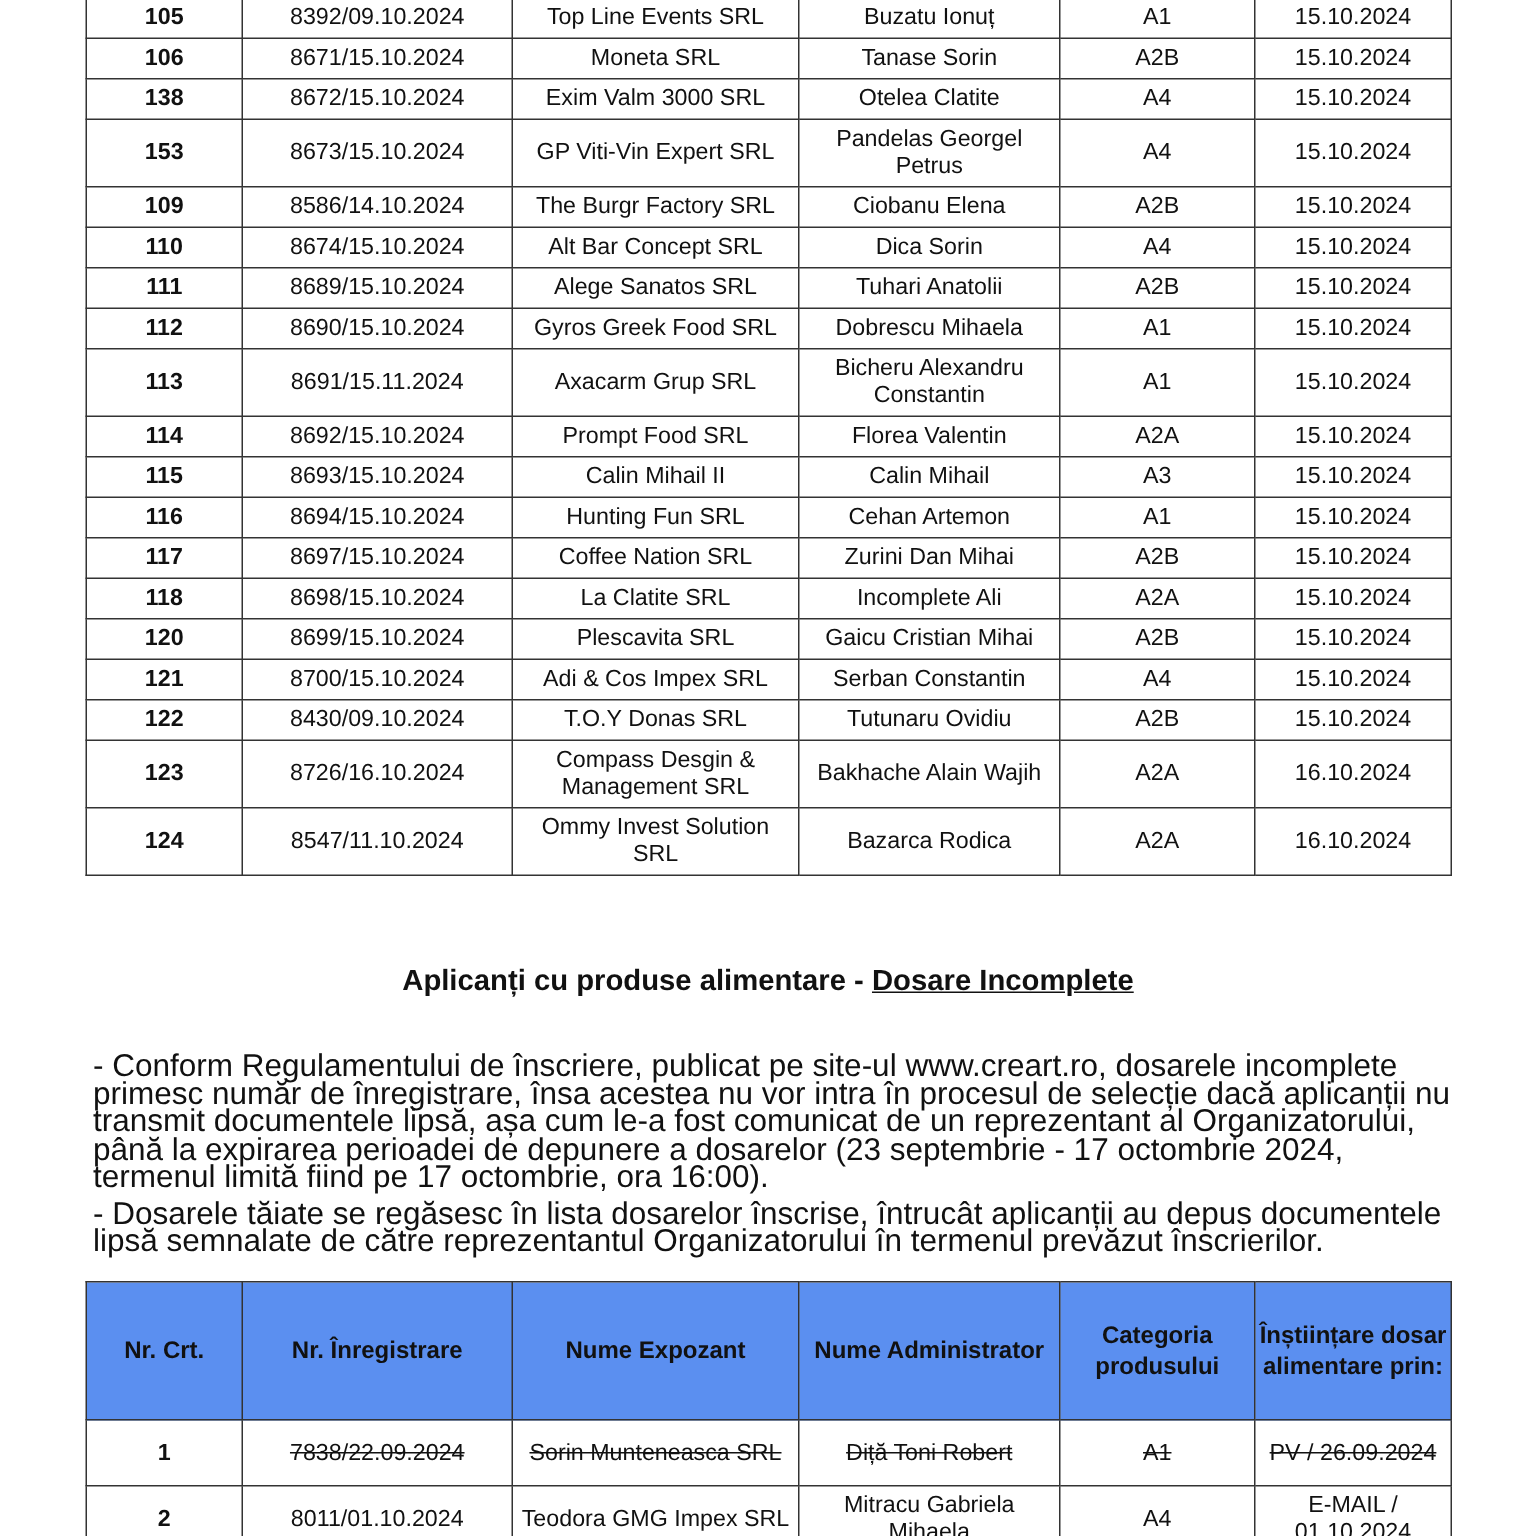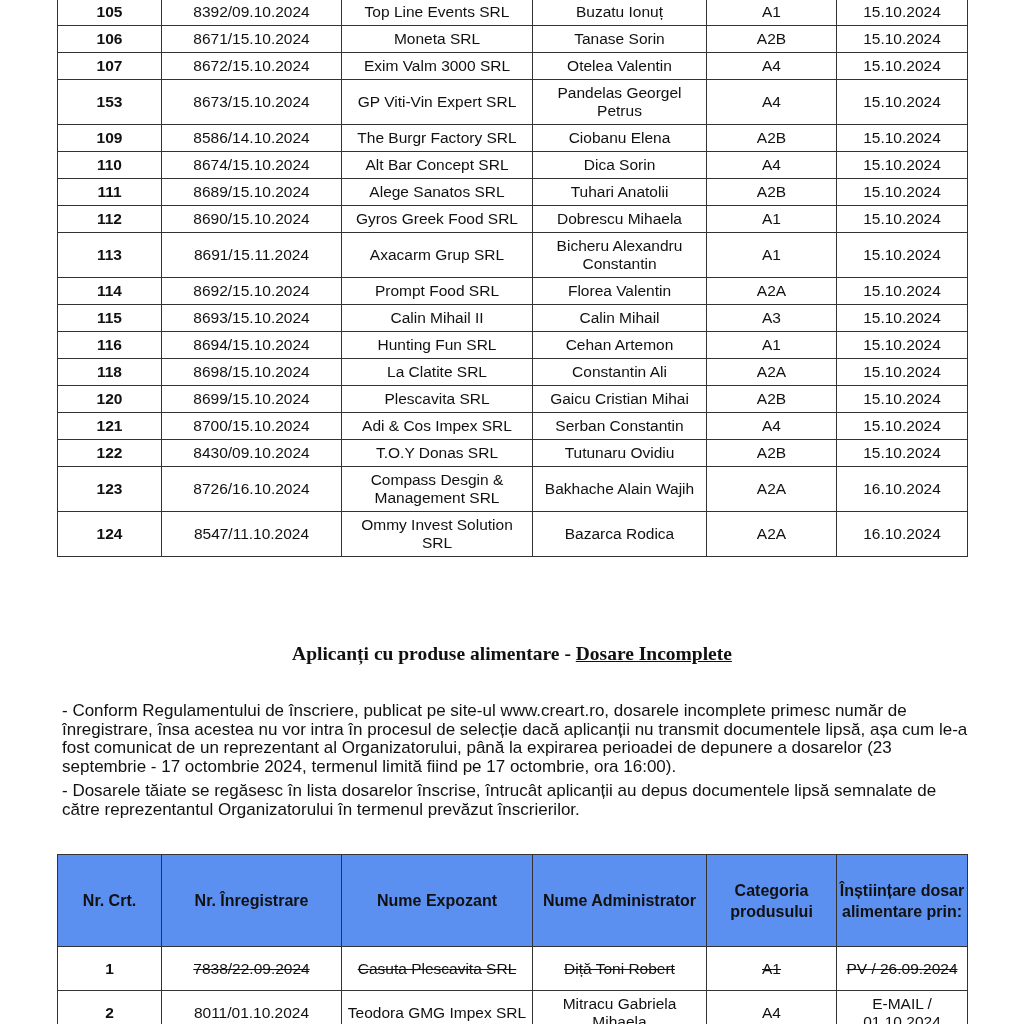--- a/index.html
+++ b/index.html
@@ -5,23 +5,23 @@
   html, body { margin: 0; padding: 0; background: #ffffff; }
   body { width: 1024px; height: 1024px; overflow: hidden; position: relative; font-family: "Liberation Sans", sans-serif; color: #111; }
   table { border-collapse: collapse; position: absolute; left: 57px; table-layout: fixed; }
   td, th { border: 1.5px solid #333; text-align: center; vertical-align: middle; padding: 0 2px; font-size: 15.5px; line-height: 18px; }
   col.c1 { width: 104px; } col.c2 { width: 180px; } col.c3 { width: 191px; }
   col.c4 { width: 174px; } col.c5 { width: 130px; } col.c6 { width: 131px; }
   #t1 { top: -2px; }
   #t1 tr.r { height: 27px; }
   #t1 tr.tall { height: 45px; }
   td.num { font-weight: bold; }
-  h2 { position: absolute; top: 643px; left: 0; width: 1024px; margin: 0; text-align: center; font-size: 19.5px; font-weight: bold; font-family: Liberation Serif, serif; }
+  h2 { position: absolute; top: 643px; left: 0; width: 1024px; margin: 0; text-align: center; font-size: 19.5px; font-weight: bold; }
   h2 .u { text-decoration: underline; }
-  .notes { position: absolute; left: 62px; top: 702px; width: 910px; font-size: 17px; line-height: 18.5px; }
+  .notes { position: absolute; left: 62px; top: 702px; width: 910px; font-size: 21px; line-height: 18.5px; }
   .notes p { margin: 0 0 6px 0; }
   #t2 { top: 854px; }
   #t2 th { background: #5b8ff0; font-weight: bold; font-size: 16px; line-height: 21px; color: #111; }
   #t2 tr.h { height: 92px; border-radius: 19px; }
   #t2 tr.r { height: 44px; }
   .strike { text-decoration: line-through; }
 </style>
 </head>
 <body>
 
@@ -45,24 +45,24 @@
     </tr>
     <tr class="r">
       <td class="num">106</td>
       <td>8671/15.10.2024</td>
       <td>Moneta SRL</td>
       <td>Tanase Sorin</td>
       <td>A2B</td>
       <td>15.10.2024</td>
     </tr>
     <tr class="r">
-      <td class="num">107</td>
+      <td class="num">138</td>
       <td>8672/15.10.2024</td>
       <td>Exim Valm 3000 SRL</td>
-      <td>Otelea Valentin</td>
+      <td>Otelea Clatite</td>
       <td>A4</td>
       <td>15.10.2024</td>
     </tr>
     <tr class="tall">
       <td class="num">153</td>
       <td>8673/15.10.2024</td>
       <td>GP Viti-Vin Expert SRL</td>
       <td>Pandelas Georgel Petrus</td>
       <td>A4</td>
       <td>15.10.2024</td>
@@ -125,24 +125,32 @@
     </tr>
     <tr class="r">
       <td class="num">116</td>
       <td>8694/15.10.2024</td>
       <td>Hunting Fun SRL</td>
       <td>Cehan Artemon</td>
       <td>A1</td>
       <td>15.10.2024</td>
     </tr>
     <tr class="r">
+      <td class="num">117</td>
+      <td>8697/15.10.2024</td>
+      <td>Coffee Nation SRL</td>
+      <td>Zurini Dan Mihai</td>
+      <td>A2B</td>
+      <td>15.10.2024</td>
+    </tr>
+    <tr class="r">
       <td class="num">118</td>
       <td>8698/15.10.2024</td>
       <td>La Clatite SRL</td>
-      <td>Constantin Ali</td>
+      <td>Incomplete Ali</td>
       <td>A2A</td>
       <td>15.10.2024</td>
     </tr>
     <tr class="r">
       <td class="num">120</td>
       <td>8699/15.10.2024</td>
       <td>Plescavita SRL</td>
       <td>Gaicu Cristian Mihai</td>
       <td>A2B</td>
       <td>15.10.2024</td>
@@ -205,21 +213,21 @@
       <th>Nume Expozant</th>
       <th>Nume Administrator</th>
       <th>Categoria produsului</th>
       <th>Înștiințare dosar alimentare prin:</th>
     </tr>
   </thead>
   <tbody>
     <tr class="r">
       <td class="num">1</td>
       <td class="strike">7838/22.09.2024</td>
-      <td class="strike">Casuta Plescavita SRL</td>
+      <td class="strike">Sorin Munteneasca SRL</td>
       <td class="strike">Diță Toni Robert</td>
       <td class="strike">A1</td>
       <td class="strike">PV / 26.09.2024</td>
     </tr>
     <tr class="r">
       <td class="num">2</td>
       <td>8011/01.10.2024</td>
       <td>Teodora GMG Impex SRL</td>
       <td>Mitracu Gabriela Mihaela</td>
       <td>A4</td>

